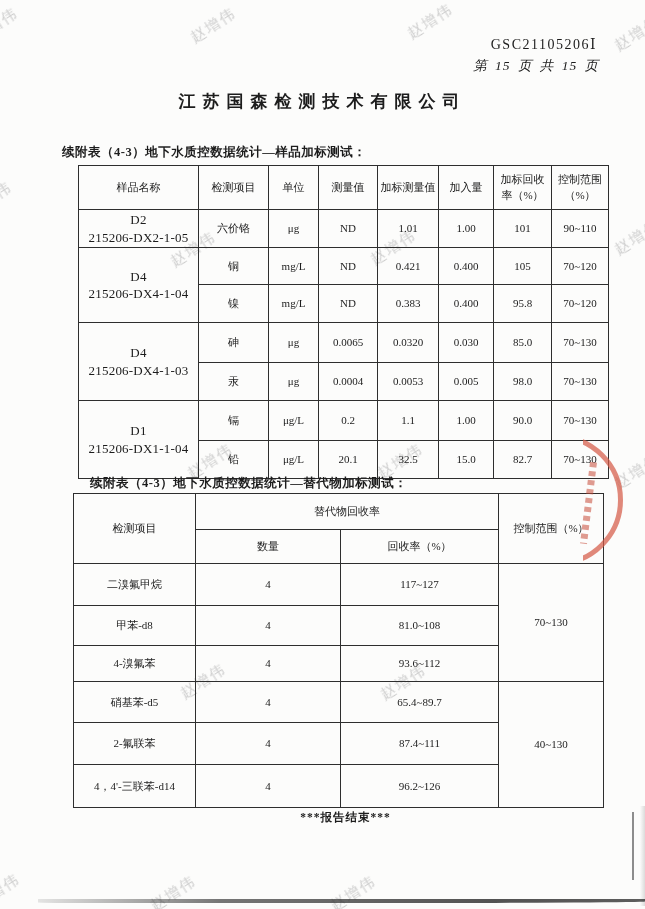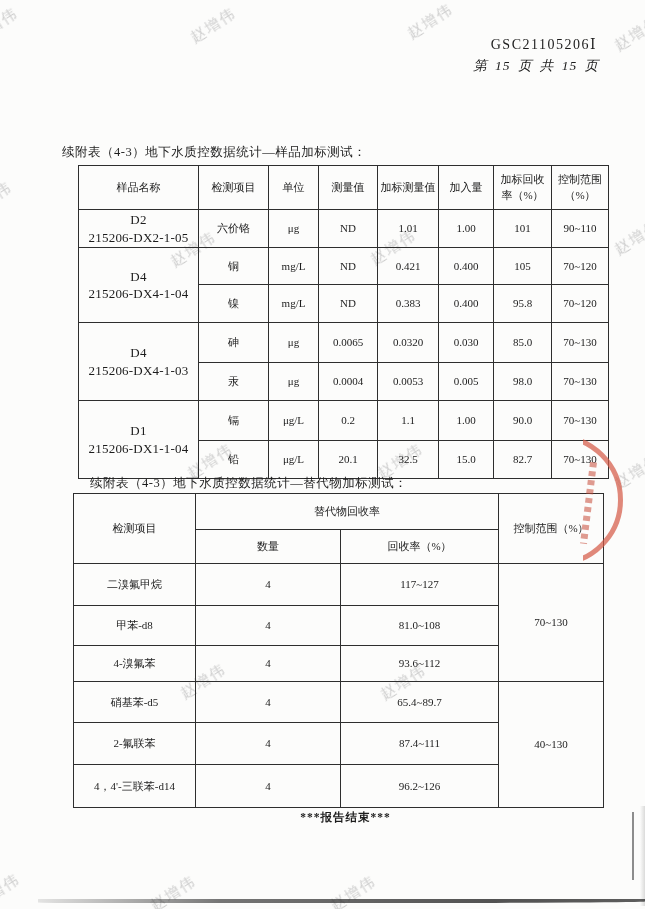--- a/index.html
+++ b/index.html
@@ -14,21 +14,21 @@
   .wm {
     position:absolute; color:#c7c7c7; opacity:.85; font-size:15px;
     letter-spacing:2px; white-space:nowrap; transform:rotate(-33deg);
     filter:blur(.3px); pointer-events:none; user-select:none;
   }
   
   .report-code { position:absolute; top:36px; right:48px; font-size:14px; letter-spacing:1.5px; }
   .page-info   { position:absolute; top:57px; right:46px; font-size:13.5px; letter-spacing:1px; word-spacing:3px;font-style:italic; }
   .company     { position:absolute; top:90px; left:0; width:100%; text-align:center;
                  font-size:17px; font-weight:bold; letter-spacing:7px; }
-  .sec-title   { position:absolute; left:62px; font-size:12.5px; font-weight:normal; letter-spacing:.5px; }
+  .sec-title   { position:absolute; left:62px; font-size:12.5px; font-weight:bold; letter-spacing:.5px; }
   .sec-title-1 { top:144px; }
   .sec-title-2 { top:475px;margin-left:28px; }
   
   table { border-collapse:collapse; table-layout:fixed; position:absolute; }
   td,th { border:1px solid #2e2e2e; text-align:center; vertical-align:middle;
           font-size:11px; font-weight:normal; padding:1px 2px; line-height:1.35; }
   th { line-height:1.4; }
   .t1 { left:78px; top:165px; width:530px; }
   .t2 { left:73px; top:493px; width:530px; }
   .sample { white-space:pre-line; font-size:13px; letter-spacing:.2px; }
@@ -74,20 +74,21 @@
   <span class="wm" style="left:375px; top:452px;">赵增伟</span>
   <span class="wm" style="left:612px; top:462px;">赵增伟</span>
   <span class="wm" style="left:178px; top:672px;">赵增伟</span>
   <span class="wm" style="left:378px; top:673px;">赵增伟</span>
   <span class="wm" style="left:-28px; top:882px;">赵增伟</span>
   <span class="wm" style="left:148px; top:884px;">赵增伟</span>
   <span class="wm" style="left:328px; top:884px;">赵增伟</span>
 
   <div class="report-code">GSC21105206Ⅰ</div>
   <div class="page-info">第 15 页 共 15 页</div>
+  <div class="company">江苏国森检测技术有限公司</div>
 
   <div class="sec-title sec-title-1">续附表（4-3）地下水质控数据统计—样品加标测试：</div>
 
   <table class="t1">
     <colgroup>
       <col style="width:120px">
         <col style="width:70px">
         <col style="width:50px">
         <col style="width:59px">
       <col style="width:61px">

